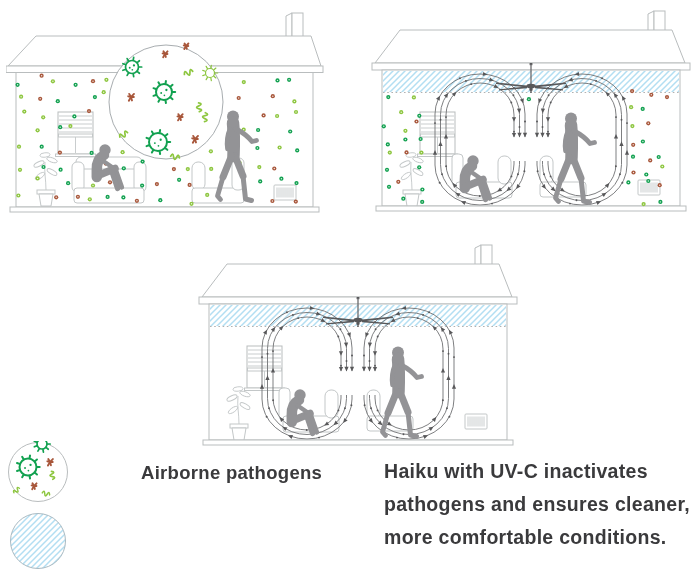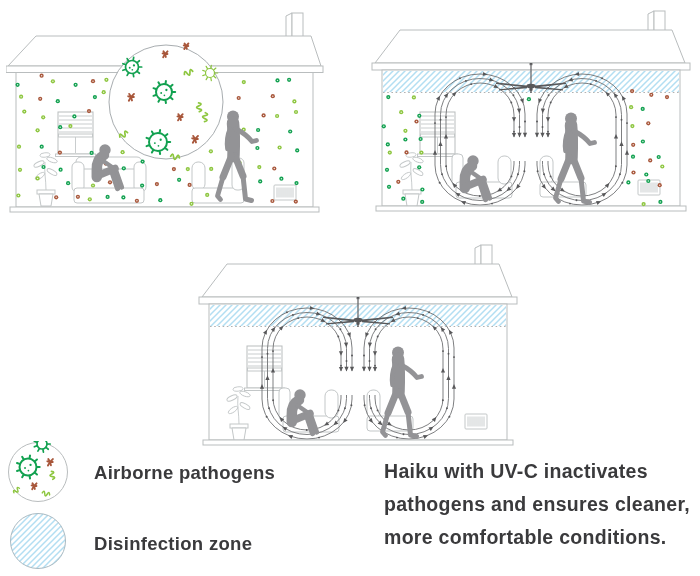--- a/index.html
+++ b/index.html
@@ -15,21 +15,21 @@
   #house2{left:352px;top:4px;}
   #house3{left:179px;top:238px;}
   .o{stroke:var(--outline);fill:#fff;stroke-width:1;}
   .f{stroke:var(--furn);fill:#fff;stroke-width:1;}
   .fl{stroke:var(--furn);stroke-width:0.9;fill:none;}
   .limb{stroke:var(--person);fill:none;stroke-linecap:round;stroke-linejoin:round;}
   .head{fill:var(--person);}
   .fan{fill:#58585a;}
   .loop{stroke:var(--flow);stroke-width:0.95;fill:none;}
   .legend-item-label{position:absolute;font-weight:bold;color:var(--text);
-    font-size:18.5px;letter-spacing:0.3px;white-space:nowrap;}
+    font-size:18.5px;letter-spacing:0.3px;white-space:nowrap;margin-left:47px;}
   #caption{position:absolute;left:384px;top:455px;width:330px;color:var(--text);}
   #caption span{display:block;font-weight:bold;font-size:19.5px;line-height:33px;
     letter-spacing:0.3px;white-space:nowrap;}
   .legend-circle{position:absolute;}
 </style>
 </head>
 <body>
 
 <div id="stage">
 
@@ -631,21 +631,20 @@
         <path d="M0,2 q1.4,-4.5 2.8,0 q1.4,4.5 2.8,0 q1.4,-4.5 2.8,0" stroke="#8dc63f" stroke-width="1.7" fill="none" stroke-linecap="round" transform="translate(46,34) rotate(80) scale(0.95) translate(-4,-1)"></path>
         <path d="M0,2 q1.4,-4.5 2.8,0 q1.4,4.5 2.8,0 q1.4,-4.5 2.8,0" stroke="#8dc63f" stroke-width="1.7" fill="none" stroke-linecap="round" transform="translate(39,52) rotate(15) scale(0.9) translate(-4,-1)"></path>
         <path d="M0,2 q1.4,-4.5 2.8,0 q1.4,4.5 2.8,0 q1.4,-4.5 2.8,0" stroke="#8dc63f" stroke-width="1.7" fill="none" stroke-linecap="round" transform="translate(9,49) rotate(-40) scale(0.85) translate(-4,-1)"></path>
       </g>
   </svg>
   <span class="legend-item-label" style="left:94px;top:462px">Airborne pathogens</span>
 
   <svg class="legend-circle" style="left:9px;top:512px" width="58" height="58" viewBox="0 0 58 58">
     <circle cx="29" cy="29" r="27.5" fill="url(#hatch)" stroke="#a9bac2" stroke-width="1"></circle>
   </svg>
-  <span class="legend-item-label" style="left:94px;top:533px">Disinfection zone</span>
 
   <div id="caption">
     <span>Haiku with UV-C inactivates</span>
     <span>pathogens and ensures cleaner,</span>
     <span>more comfortable conditions.</span>
   </div>
 
 </div>
 
 </body></html>

